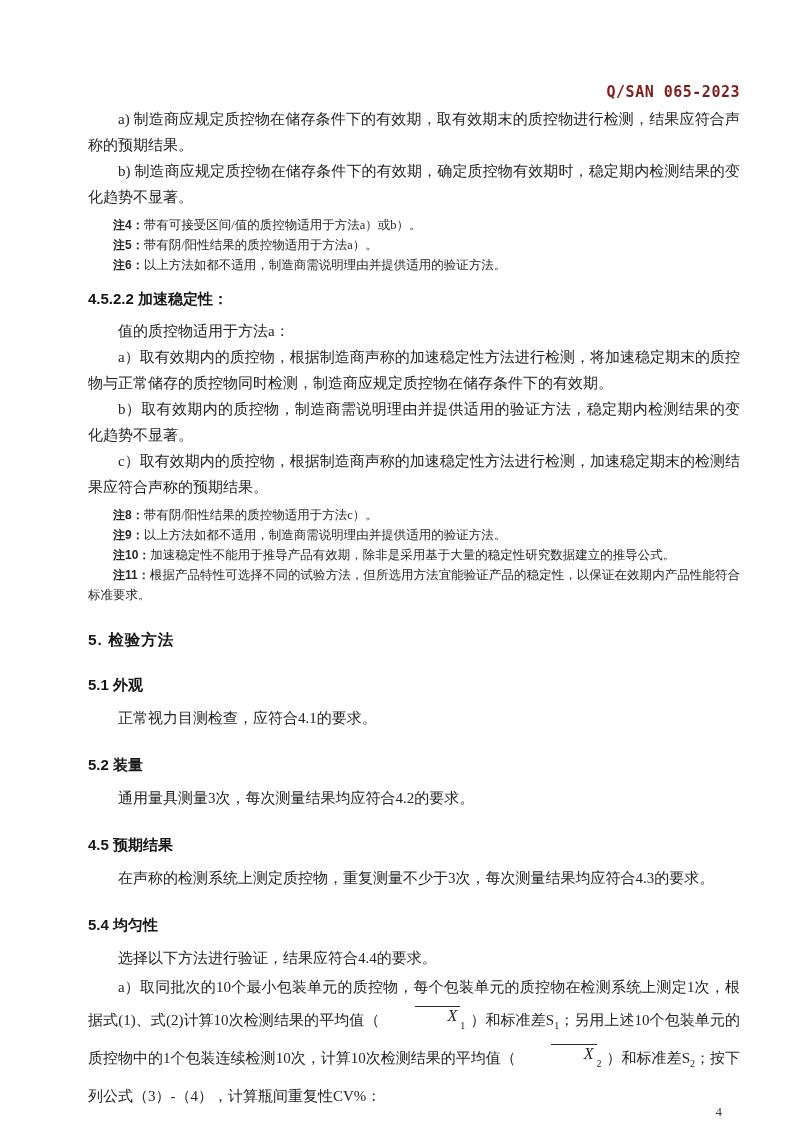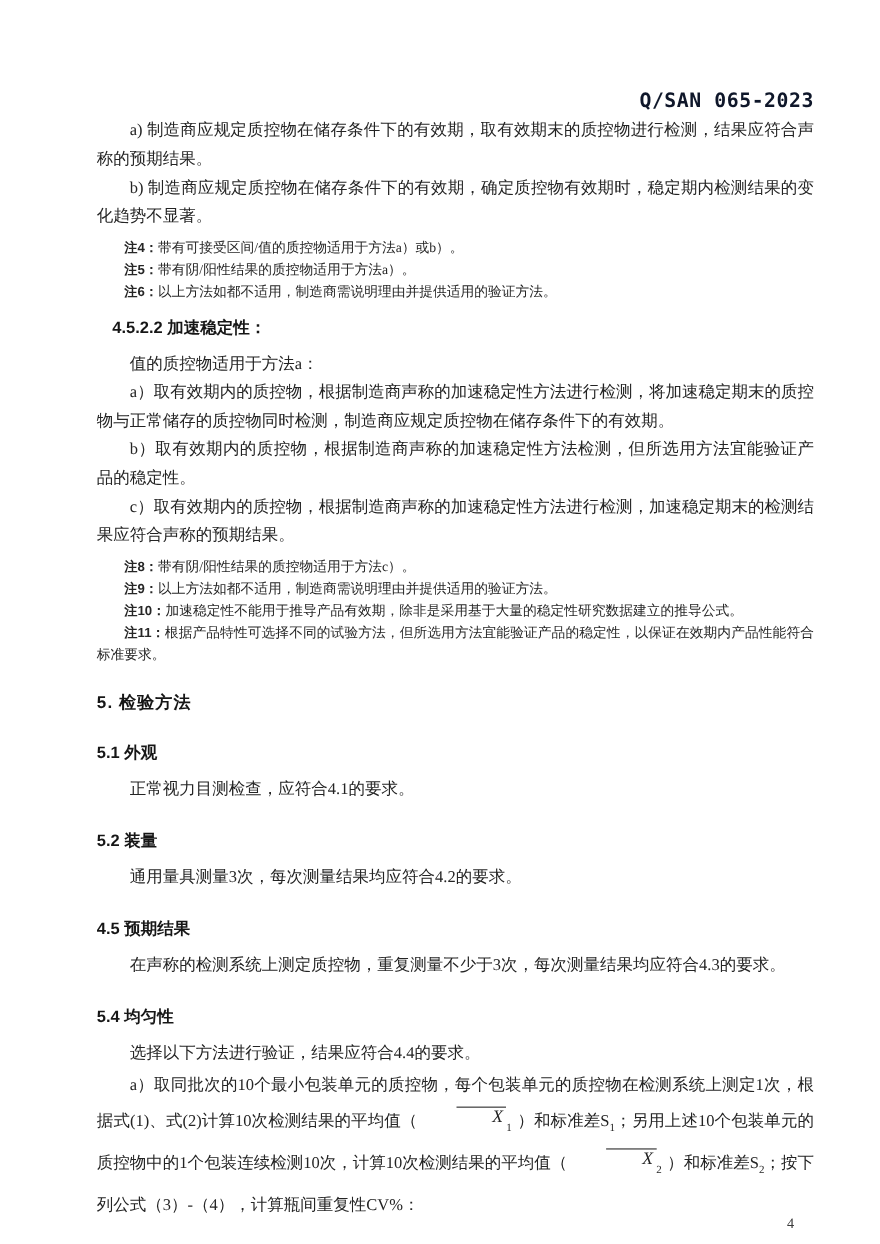--- a/index.html
+++ b/index.html
@@ -10,23 +10,23 @@
     box-sizing:border-box;
     padding:84px 60px 0 88px;
     color:#242424;
     font-family:"Liberation Serif", serif;
     overflow:hidden;
   }
   .doc-header {
     text-align:right;
     font-family:"DejaVu Sans Mono", monospace;
     font-weight:700;
-    font-size:18px;
+    font-size:15px;
     line-height:16px;
-    color:#0f172a;
+    color:#7f1d1d;
     letter-spacing:0.5px;
   }
   .body-p {
     font-size:15px;
     line-height:26px;
     text-align:justify;
     text-indent:2em;
     margin:0;
   }
   .first-after-header { margin-top:6px; }
@@ -42,21 +42,21 @@
   .note-label {
     font-weight:700;
     font-family:"Liberation Sans", sans-serif;
     font-size:12px;
   }
   .h-bold {
     font-family:"Liberation Sans", sans-serif;
     font-weight:700;
     color:#161616;
   }
-  .h-4522 { font-size:15px; line-height:20px; margin:14px 14px 9px; }
+  .h-4522 { font-size:15px; line-height:20px; margin:14px 0 9px; }
   .h-sec5 { font-size:15.5px; line-height:22px; margin:24px 0 0; letter-spacing:1px; }
   .h-5x   { font-size:15px;  line-height:20px; margin:24px 0 0; }
   .p-after-h { margin-top:10px; }
   .formula-p {
     font-size:15px;
     line-height:33px;
     text-align:justify;
     text-indent:2em;
     margin:0;
   }
@@ -92,21 +92,21 @@
 
   <div class="notes">
     <p class="note"><span class="note-label">注4：</span><span>带有可接受区间/值的质控物适用于方法a）或b）。</span></p>
     <p class="note"><span class="note-label">注5：</span><span>带有阴/阳性结果的质控物适用于方法a）。</span></p>
     <p class="note"><span class="note-label">注6：</span><span>以上方法如都不适用，制造商需说明理由并提供适用的验证方法。</span></p>
   </div>
 
   <div class="h-bold h-4522">4.5.2.2 加速稳定性：</div>
   <p class="body-p">值的质控物适用于方法a：</p>
   <p class="body-p">a）取有效期内的质控物，根据制造商声称的加速稳定性方法进行检测，将加速稳定期末的质控物与正常储存的质控物同时检测，制造商应规定质控物在储存条件下的有效期。</p>
-  <p class="body-p">b）取有效期内的质控物，根据制造商声称的加速稳定性方法检测，但所选用方法宜能验证产品的稳定性。</p>
+  <p class="body-p">b）取有效期内的质控物，制造商需说明理由并提供适用的验证方法，稳定期内检测结果的变化趋势不显著。</p>
   <p class="body-p">c）取有效期内的质控物，根据制造商声称的加速稳定性方法进行检测，加速稳定期末的检测结果应符合声称的预期结果。</p>
 
   <div class="notes">
     <p class="note"><span class="note-label">注8：</span><span>带有阴/阳性结果的质控物适用于方法c）。</span></p>
     <p class="note"><span class="note-label">注9：</span><span>以上方法如都不适用，制造商需说明理由并提供适用的验证方法。</span></p>
     <p class="note"><span class="note-label">注10：</span><span>加速稳定性不能用于推导产品有效期，除非是采用基于大量的稳定性研究数据建立的推导公式。</span></p>
     <p class="note"><span class="note-label">注11：</span><span>根据产品特性可选择不同的试验方法，但所选用方法宜能验证产品的稳定性，以保证在效期内产品性能符合标准要求。</span></p>
   </div>
 
   <div class="h-bold h-sec5">5. 检验方法</div>

